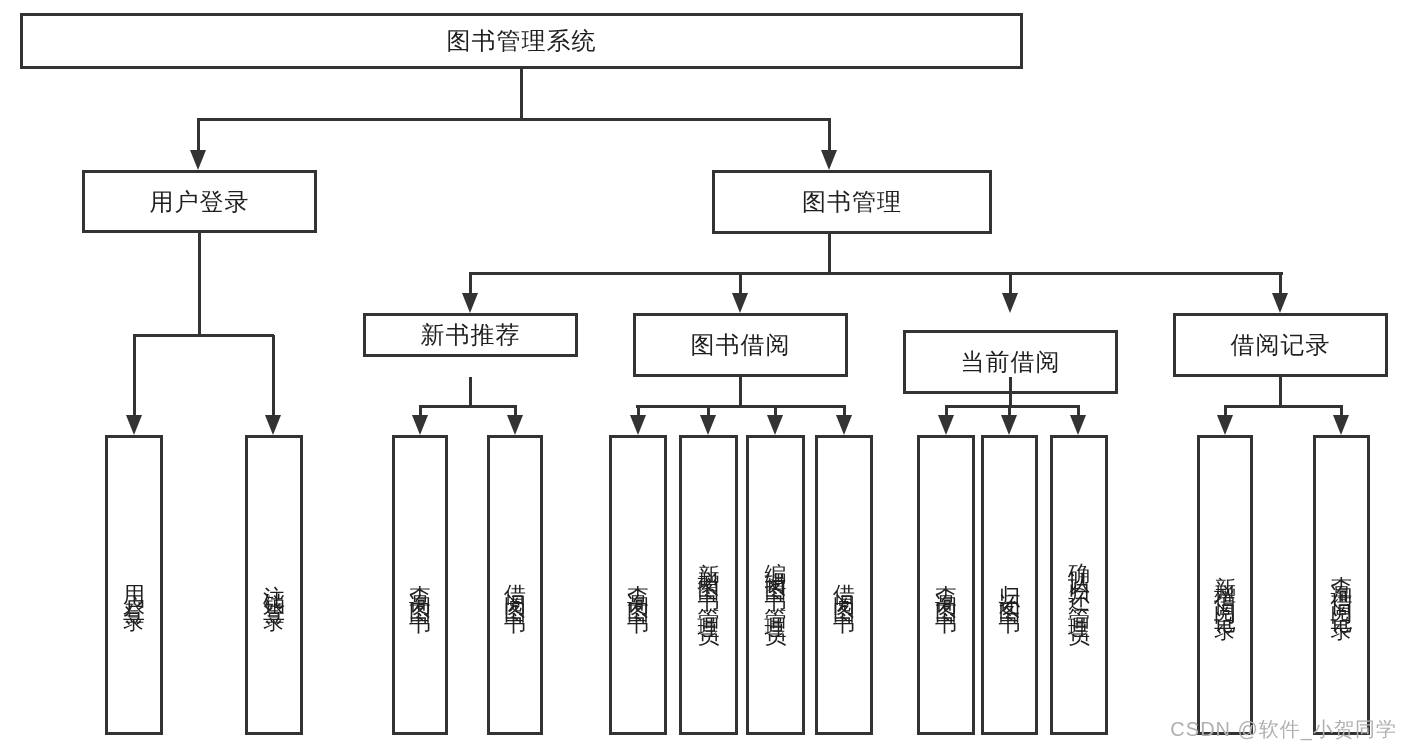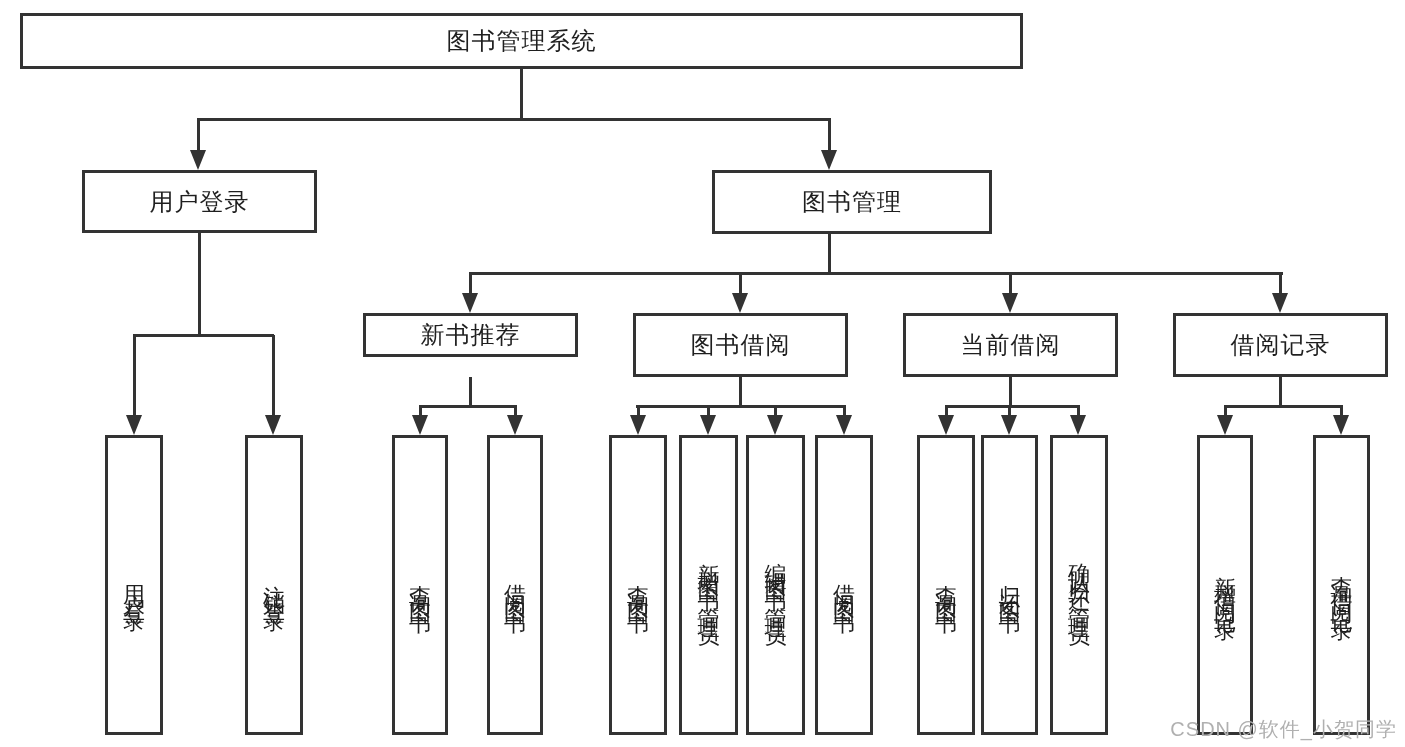--- a/index.html
+++ b/index.html
@@ -72,21 +72,21 @@
   <div class="arrow" style="left:462px;top:293px"></div>
   <div class="v-line" style="left:739px;top:272px;height:24px"></div>
   <div class="arrow" style="left:732px;top:293px"></div>
   <div class="v-line" style="left:1009px;top:272px;height:24px"></div>
   <div class="arrow" style="left:1002px;top:293px"></div>
   <div class="v-line" style="left:1279px;top:272px;height:24px"></div>
   <div class="arrow" style="left:1272px;top:293px"></div>
 
   <div class="node" style="left:363px;top:313px;width:215px;height:44px">新书推荐</div>
   <div class="node" style="left:633px;top:313px;width:215px;height:64px">图书借阅</div>
-  <div class="node" style="left:903px;top:313px;width:215px;height:64px">当前借阅</div>
+  <div class="node" style="left:903px;top:330px;width:215px;height:64px">当前借阅</div>
   <div class="node" style="left:1173px;top:313px;width:215px;height:64px">借阅记录</div>
 
   <div class="v-line" style="left:469px;top:377px;height:31px"></div>
   <div class="h-line" style="left:419px;top:405px;width:98px"></div>
   <div class="v-line" style="left:419px;top:405px;height:14px"></div>
   <div class="arrow" style="left:412px;top:415px"></div>
   <div class="v-line" style="left:514px;top:405px;height:14px"></div>
   <div class="arrow" style="left:507px;top:415px"></div>
 
   <div class="v-line" style="left:739px;top:377px;height:31px"></div>

